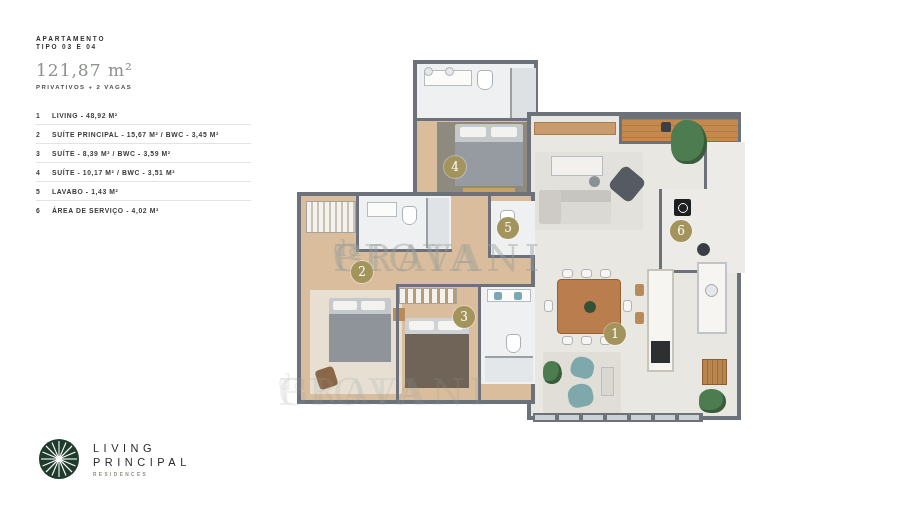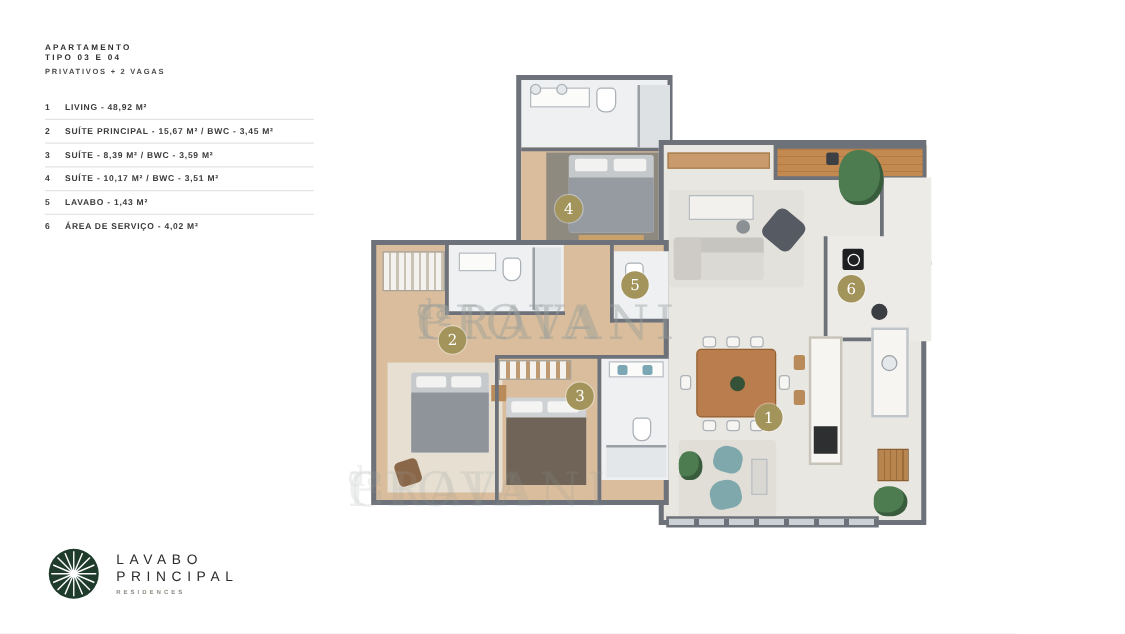--- a/index.html
+++ b/index.html
@@ -138,20 +138,21 @@
     background:repeating-linear-gradient(90deg,#ccd1d5 0 20px, var(--wall) 20px 24px);}
 </style>
 </head>
 <body>
 
 <div class="page">
 
   <aside class="info">
     <div class="apt-line">APARTAMENTO</div>
     <div class="apt-line">TIPO 03 E 04</div>
+    <div class="area">121,87 m²</div>
     <div class="subtitle">PRIVATIVOS + 2 VAGAS</div>
     <ul class="legend">
       <li>
         <span class="num">1</span>
         <span>LIVING - 48,92 M²</span>
         </li>
       <li>
         <span class="num">2</span>
         <span>SUÍTE PRINCIPAL - 15,67 M² / BWC - 3,45 M²</span>
         </li>
@@ -191,21 +192,21 @@
         <line x1="23" y1="23" x2="6.5" y2="16"></line>
           <line x1="23" y1="23" x2="39.5" y2="30"></line>
         <line x1="23" y1="23" x2="30" y2="6.5"></line>
           <line x1="23" y1="23" x2="16" y2="39.5"></line>
         <line x1="23" y1="23" x2="6.5" y2="30"></line>
           <line x1="23" y1="23" x2="39.5" y2="16"></line>
       </g>
       <circle cx="23" cy="23" r="3" fill="#ffffff"></circle>
     </svg>
     <div class="logo-text">
-      <div class="name">LAVABO</div>
+      <div class="name">LIVING</div>
       <div class="name">PRINCIPAL</div>
       <div class="sub">RESIDENCES</div>
     </div>
   </div>
 
   <div class="plan">
 
     <div class="wm">
         <span class="big">GIOVANI</span> 
         <span class="small">da</span> 

